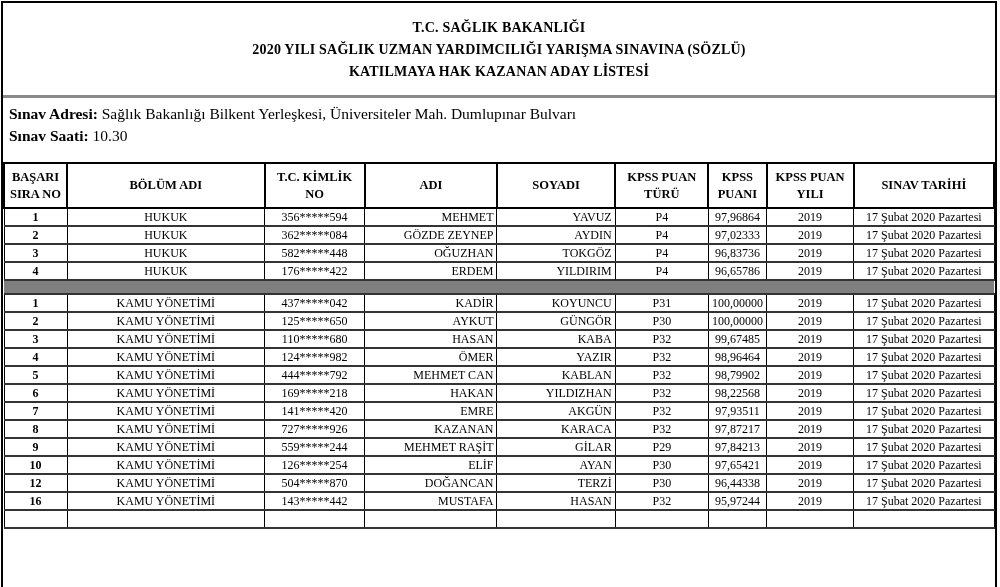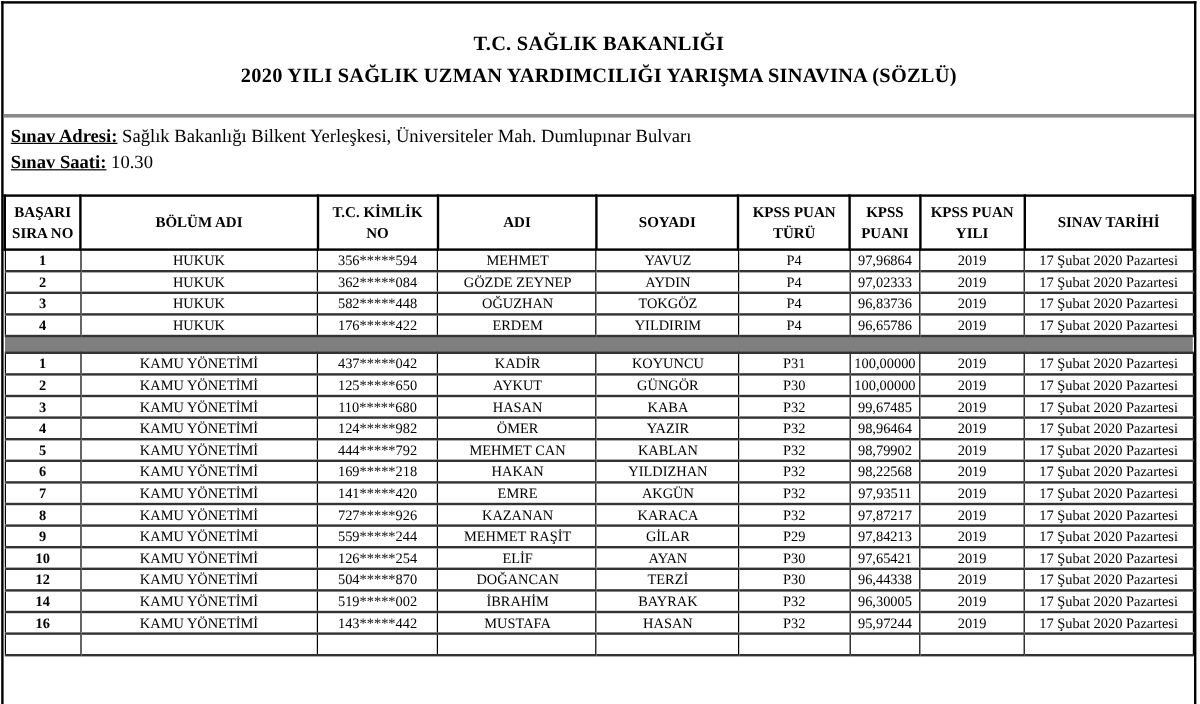--- a/index.html
+++ b/index.html
@@ -10,53 +10,54 @@
   .page {
     position:absolute; left:1px; top:1px; width:992px; height:640px;
     border:2px solid #000; border-bottom:none; background:#fff;
   }
   
   .title-block {
     height:95px; border-bottom:3px solid #8a8a8a;
     display:flex; flex-direction:column; justify-content:center;
     text-align:center; gap:6px; padding-top:2px; box-sizing:border-box;
   }
-  .title-line { font-size:17px; font-weight:bold; letter-spacing:0.2px; }
+  .title-line { font-size:14px; font-weight:bold; letter-spacing:0.2px; }
   
   .info-block { padding:5px 6px 0 6px; font-size:15.5px; line-height:22px; box-sizing:border-box; height:64px; }
-  .info-label { font-weight:bold; text-decoration:underline; }
+  .info-label { font-weight:bold; }
   .addr2 { padding-left:110px; }
   
   table.list {
     width:100%; border-collapse:collapse; table-layout:fixed;
   }
   th {
     border:2px solid #000; font-size:12.5px; font-weight:bold;
     height:45px; text-align:center; vertical-align:middle; padding:0 2px;
     box-sizing:border-box; line-height:1.35;
   }
   td {
     border-left:1px solid #000; border-right:1px solid #000;
     border-top:2px solid #333; border-bottom:2px solid #333;
     height:18px; font-size:12px; padding:0 3px; box-sizing:border-box;
     white-space:nowrap; overflow:hidden; vertical-align:middle;
   }
   td.ac { text-align:center; }
-  td.al { text-align:center; padding-left:4px; }
+  td.al { text-align:right; padding-left:4px; }
   td.bold { font-weight:bold; }
   tr.sep td { height:14px; border-left:none; border-right:none; padding:0; }
 </style>
 </head>
 <body>
 
 <div class="page">
 
   <div class="title-block">
     <div class="title-line">T.C. SAĞLIK BAKANLIĞI</div>
     <div class="title-line">2020 YILI SAĞLIK UZMAN YARDIMCILIĞI YARIŞMA SINAVINA (SÖZLÜ)</div>
+    <div class="title-line">KATILMAYA HAK KAZANAN ADAY LİSTESİ</div>
   </div>
 
   <div class="info-block">
     <div><span class="info-label">Sınav Adresi:</span> <span>Sağlık Bakanlığı Bilkent Yerleşkesi, Üniversiteler Mah. Dumlupınar Bulvarı</span></div>
     <div><span class="info-label">Sınav Saati:</span> <span>10.30</span></div>
   </div>
 
   <table class="list">
     <colgroup>
         <col style="width: 63px;">
@@ -245,31 +246,20 @@
           <td class="ac">KAMU YÖNETİMİ</td>
           <td class="ac">504*****870</td>
           <td class="al">DOĞANCAN</td>
           <td class="al">TERZİ</td>
           <td class="ac">P30</td>
           <td class="ac">96,44338</td>
           <td class="ac">2019</td>
           <td class="ac">17 Şubat 2020 Pazartesi</td>
         </tr>
         <tr>
-          <td class="ac bold">14</td>
-          <td class="ac">KAMU YÖNETİMİ</td>
-          <td class="ac">519*****002</td>
-          <td class="al">İBRAHİM</td>
-          <td class="al">BAYRAK</td>
-          <td class="ac">P32</td>
-          <td class="ac">96,30005</td>
-          <td class="ac">2019</td>
-          <td class="ac">17 Şubat 2020 Pazartesi</td>
-        </tr>
-        <tr>
           <td class="ac bold">16</td>
           <td class="ac">KAMU YÖNETİMİ</td>
           <td class="ac">143*****442</td>
           <td class="al">MUSTAFA</td>
           <td class="al">HASAN</td>
           <td class="ac">P32</td>
           <td class="ac">95,97244</td>
           <td class="ac">2019</td>
           <td class="ac">17 Şubat 2020 Pazartesi</td>
         </tr>

